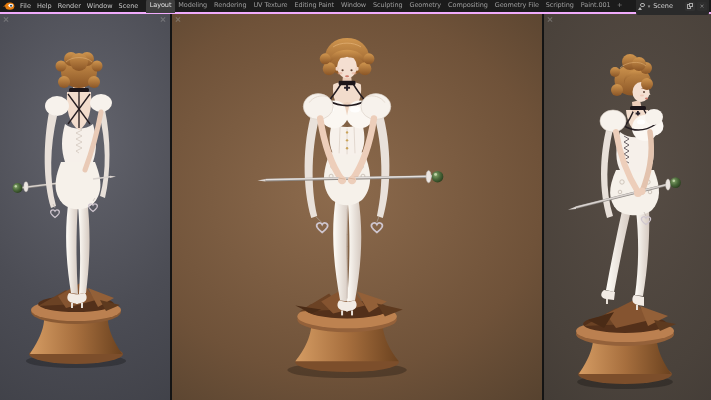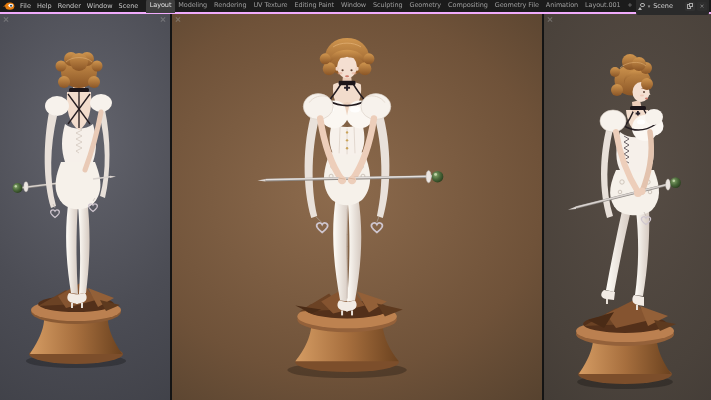--- a/index.html
+++ b/index.html
@@ -81,22 +81,22 @@
     <span class="tab active">Layout</span>
     <span class="tab">Modeling</span>
     <span class="tab">Rendering</span>
     <span class="tab">UV Texture</span>
     <span class="tab">Editing Paint</span>
     <span class="tab">Window</span>
     <span class="tab">Sculpting</span>
     <span class="tab">Geometry</span>
     <span class="tab">Compositing</span>
     <span class="tab">Geometry File</span>
-    <span class="tab">Animation</span>
-    <span class="tab">Layout.001</span>
+    <span class="tab">Scripting</span>
+    <span class="tab">Paint.001</span>
     <span class="tab newtab">+</span>
   </nav>
   <div class="topbar-right">
     <div class="selector">
       <span class="scene-ic"></span>
       <span class="chev">▾</span>
       <span class="sel-label">Scene</span>
       <span class="mini-btn">
           <span class="copy-ic"></span>
         </span>

